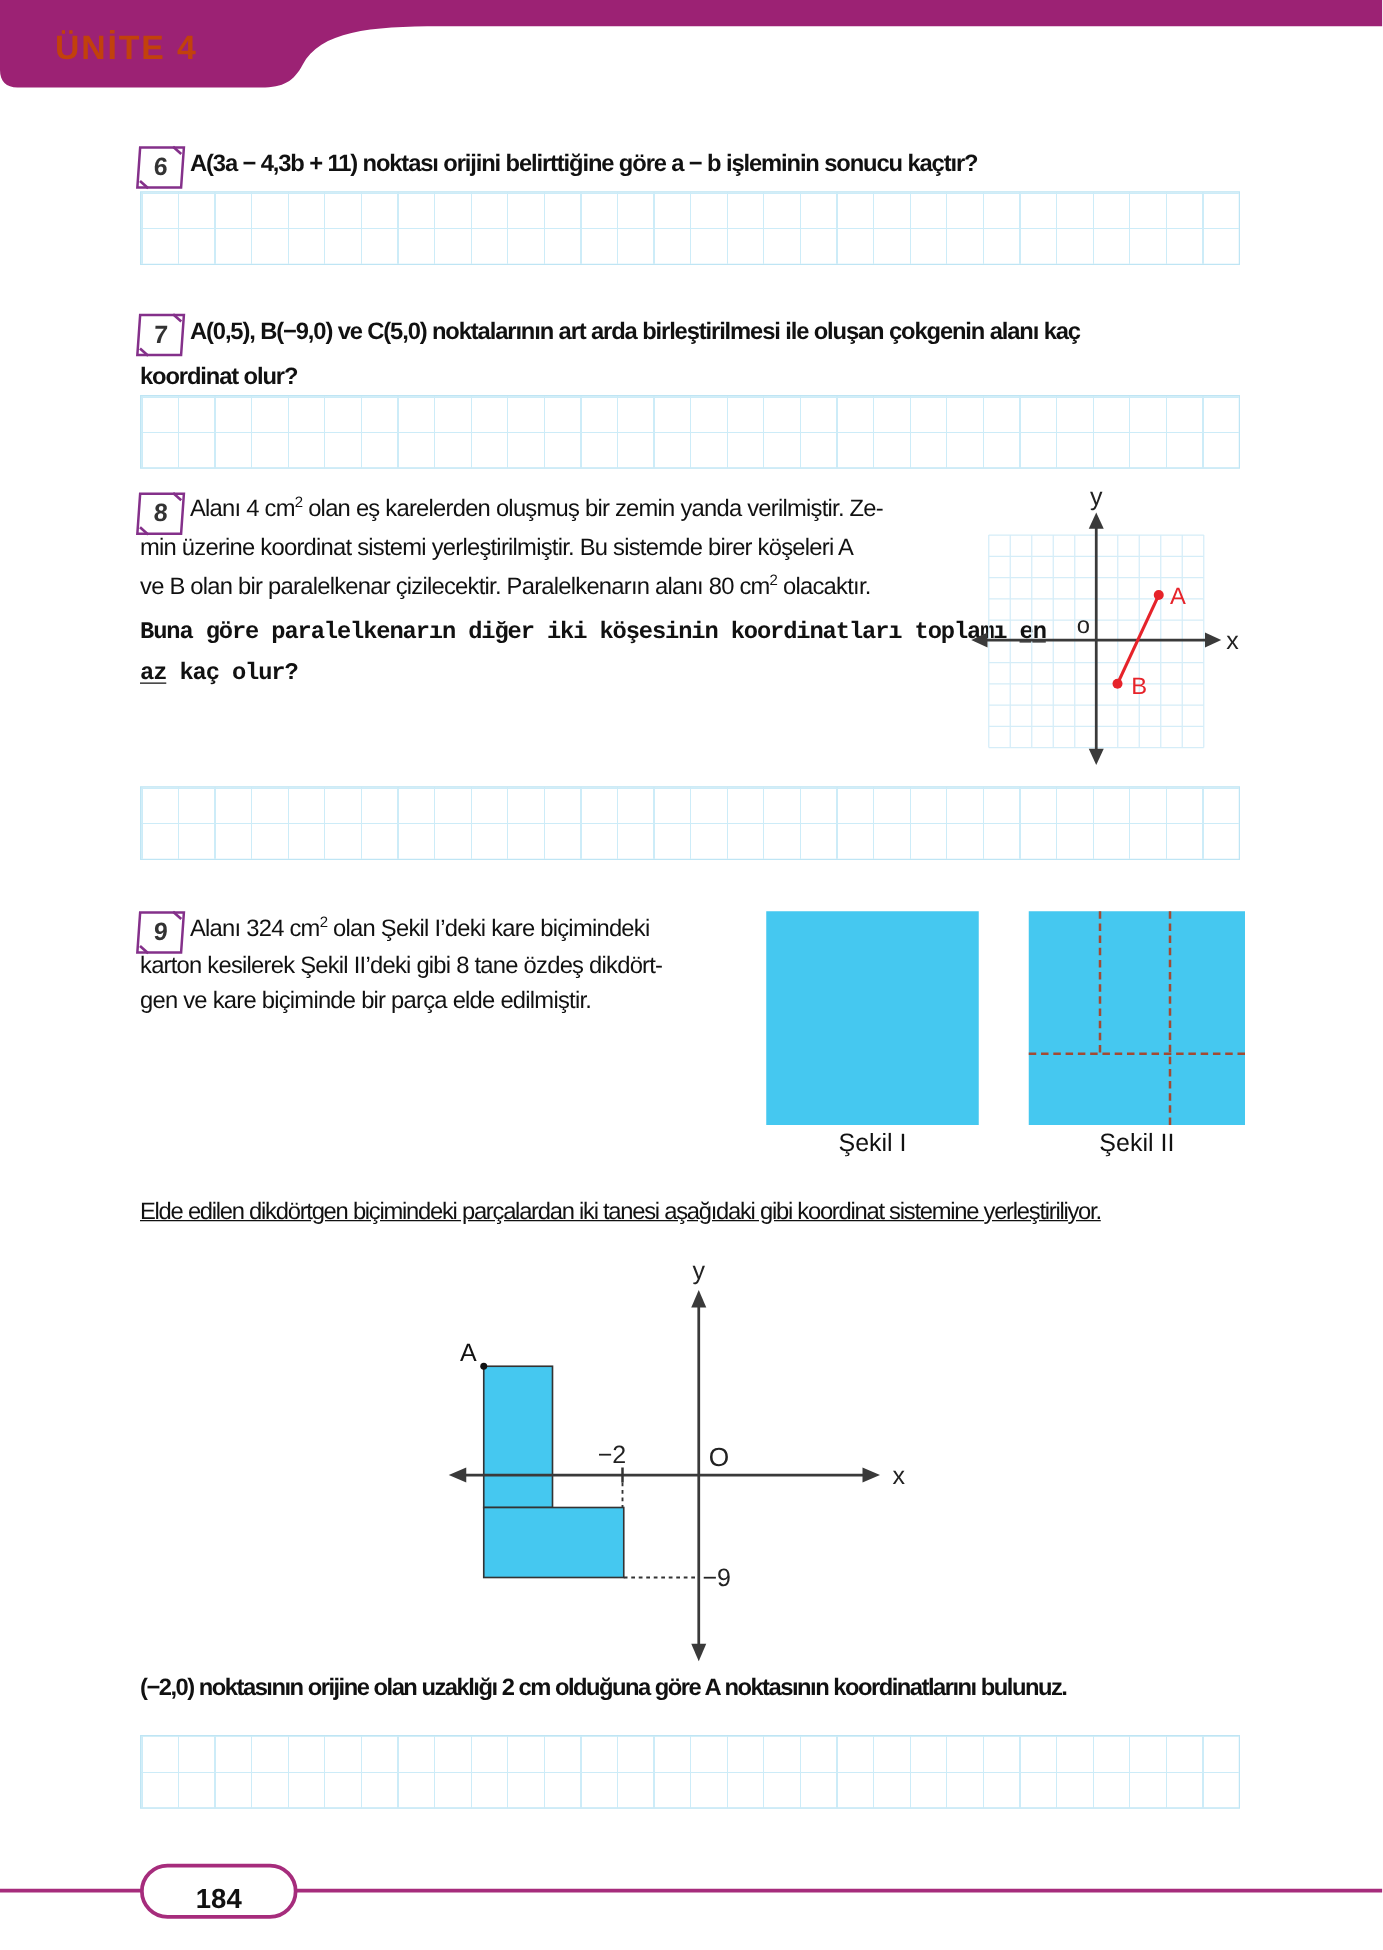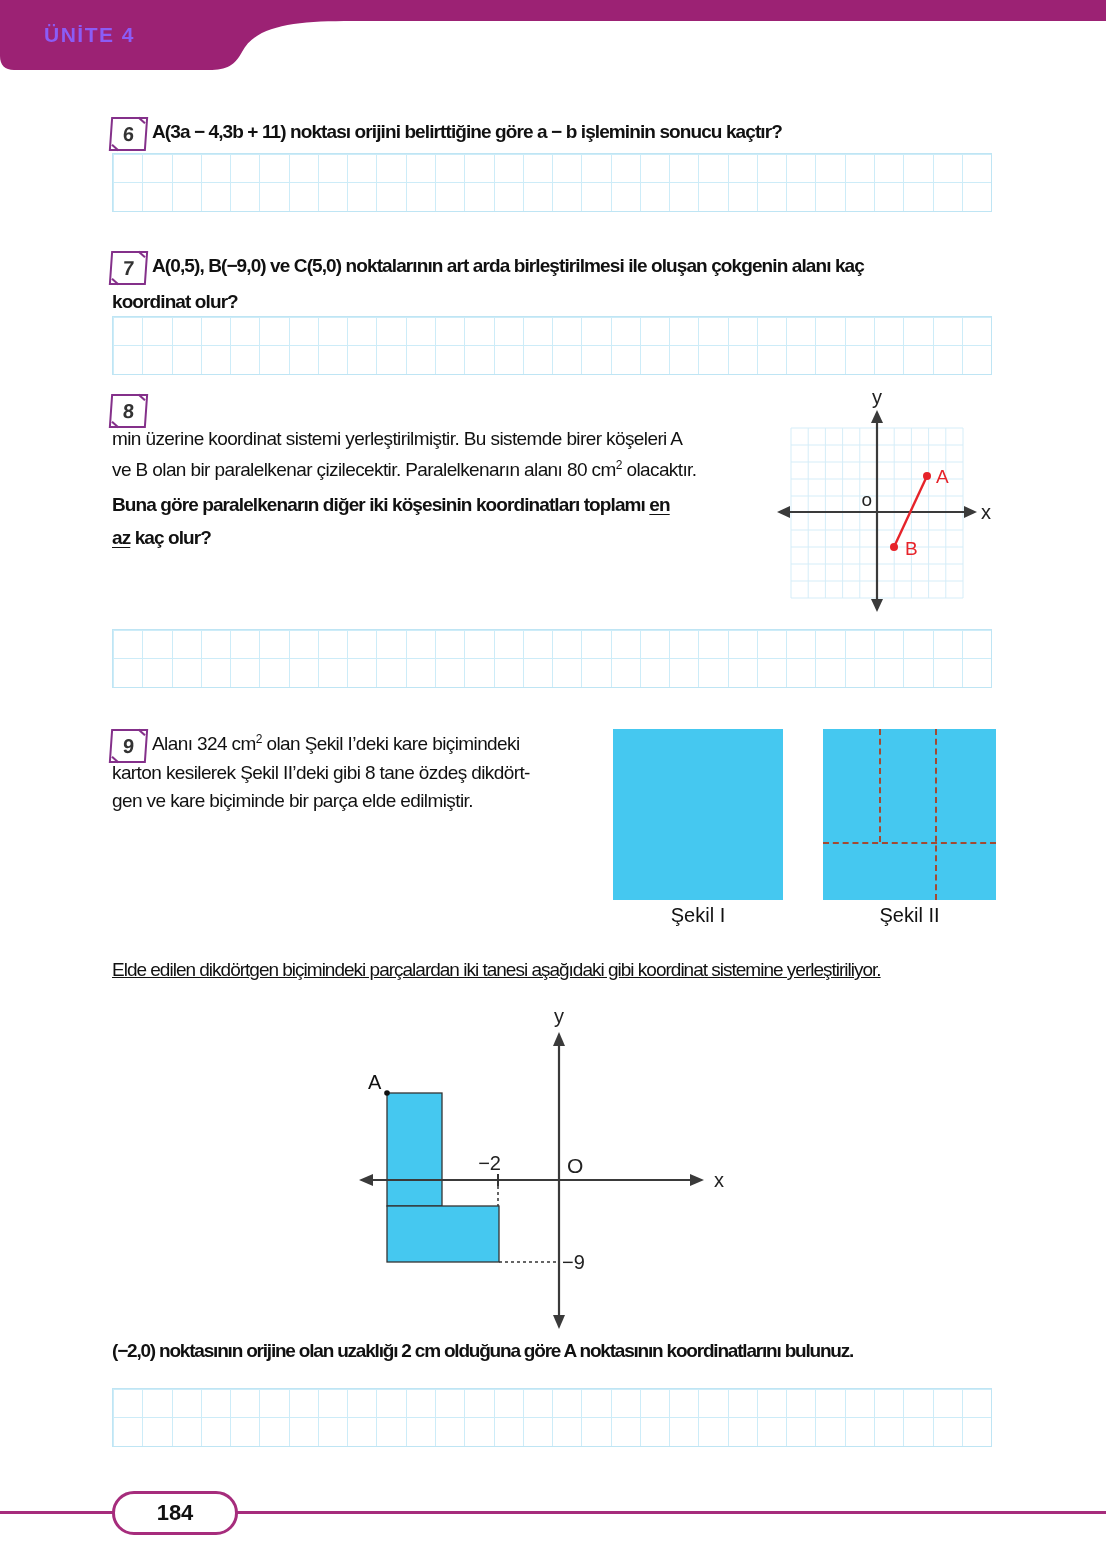--- a/index.html
+++ b/index.html
@@ -1,57 +1,57 @@
 <!DOCTYPE html>
 <html><head>
 <meta charset="utf-8">
 <style>
   html,body{margin:0;padding:0;background:#fff;}
   .page{position:relative;width:1106px;height:1560px;background:#fff;overflow:hidden;
         font-family:"Liberation Sans", sans-serif;color:#111;}
   .abs{position:absolute;}
 
   
-  .unit-title{position:absolute;left:44px;top:23px;color:#8b5cf6;font-size:21px;font-weight:700;
+  .unit-title{position:absolute;left:44px;top:23px;color:#c2410c;font-size:27px;font-weight:700;
               letter-spacing:1.5px;white-space:nowrap;}
 
   
   .q-badge{position:absolute;width:33px;height:30px;border:2px solid #84308a;background:#fff;
            display:flex;align-items:center;justify-content:center;transform:skewX(-4deg);
            font-size:20px;font-weight:700;color:#333;}
   .q-badge::before{content:"";position:absolute;top:-7px;right:-5px;width:10px;height:9px;
            border-left:2px solid #84308a;transform:rotate(-50deg);}
   .q-badge::after{content:"";position:absolute;bottom:-7px;left:-5px;width:10px;height:9px;
            border-right:2px solid #84308a;transform:rotate(-50deg);}
 
   
   .qline{position:absolute;white-space:nowrap;font-size:19px;letter-spacing:-0.6px;}
   .bq{font-weight:700;letter-spacing:-0.9px;}
-  .b{font-weight:700;}
+  .b{font-weight:700;font-family:Liberation Mono, monospace;}
   .u{text-decoration:underline;text-underline-offset:3px;}
   sup{font-size:12px;line-height:0;}
   .mid-text{letter-spacing:-1px;text-decoration:underline;}
   .closing{font-weight:700;letter-spacing:-1.2px;}
 
   
   .answer-grid{position:absolute;width:878px;height:57px;border:1px solid #bfe5f4;
     background-image:
       repeating-linear-gradient(to right,#cdecf8 0 1px,transparent 1px 29.27px),
       repeating-linear-gradient(to bottom,#cdecf8 0 1px,transparent 1px 28.5px);}
 
   
   .fig-square{position:absolute;background:#45c8f0;}
   .cut-v{position:absolute;width:0;border-left:2px dashed #a34a33;}
   .cut-h{position:absolute;height:0;border-top:2px dashed #a34a33;}
   .fig-caption{position:absolute;text-align:center;font-size:20px;color:#111;}
 
   
   .footer-line{position:absolute;left:0;top:1511px;width:1106px;height:3px;background:#a62c7c;}
   .page-pill{position:absolute;left:112px;top:1491px;width:120px;height:38px;background:#fff;
-             border:3px solid #a62c7c;border-radius:22px;display:flex;align-items:center;
+             border:3px solid #a62c7c;border-radius:22px;display:flex;align-items:flex-end;
              justify-content:center;font-size:22px;font-weight:700;color:#111;z-index:2;}
   svg text{font-family:"Liberation Sans", sans-serif;}
 </style>
 </head>
 <body>
 
 <div class="page">
 
   <svg class="abs" style="left:0;top:0" width="1106" height="75" viewBox="0 0 1106 75">
     <path d="M0,0 H1106 V21 H352 C296,21 256,25 242,52 C235,65 227,70 209,70 H14 C5,70 0,65 0,56 Z" fill="#9c2274"></path>
@@ -67,20 +67,21 @@
   <div class="q-badge" style="left:110px;top:251px">
     <span>7</span>
   </div>
   <div class="qline bq" style="left:152px;top:255px">A(0,5), B(−9,0)  ve C(5,0) noktalarının art arda birleştirilmesi ile oluşan çokgenin alanı kaç</div>
   <div class="qline bq" style="left:112px;top:291px">koordinat olur?</div>
   <div class="answer-grid" style="left:112px;top:316px"></div>
 
   <div class="q-badge" style="left:110px;top:394px">
     <span>8</span>
   </div>
+  <div class="qline" style="left:152px;top:397px"><span>Alanı 4 cm</span><sup>2</sup><span> olan eş karelerden oluşmuş bir zemin yanda verilmiştir. Ze-</span></div>
   <div class="qline" style="left:112px;top:428px"><span>min üzerine koordinat sistemi yerleştirilmiştir. Bu sistemde birer köşeleri A</span></div>
   <div class="qline" style="left:112px;top:459px"><span>ve B olan bir paralelkenar çizilecektir. Paralelkenarın alanı 80 cm</span><sup>2</sup><span> olacaktır.</span></div>
   <div class="qline bq" style="left:112px;top:494px"><span class="b">Buna göre paralelkenarın diğer iki köşesinin koordinatları toplamı </span><span class="b u">en</span></div>
   <div class="qline bq" style="left:112px;top:527px"><span class="b u">az</span><span class="b"> kaç olur?</span></div>
 
   <svg class="abs" style="left:775px;top:390px" width="235" height="240" viewBox="0 0 235 240">
     <g stroke="#d5edf8" stroke-width="1">
       <path d="M16,38V208 M33.2,38V208 M50.4,38V208 M67.6,38V208 M84.8,38V208 M102,38V208 M119.2,38V208 M136.4,38V208 M153.6,38V208 M170.8,38V208 M188,38V208"></path>
       <path d="M16,38H188 M16,55H188 M16,72H188 M16,89H188 M16,106H188 M16,122H188 M16,140H188 M16,157H188 M16,174H188 M16,191H188 M16,208H188"></path>
     </g>

